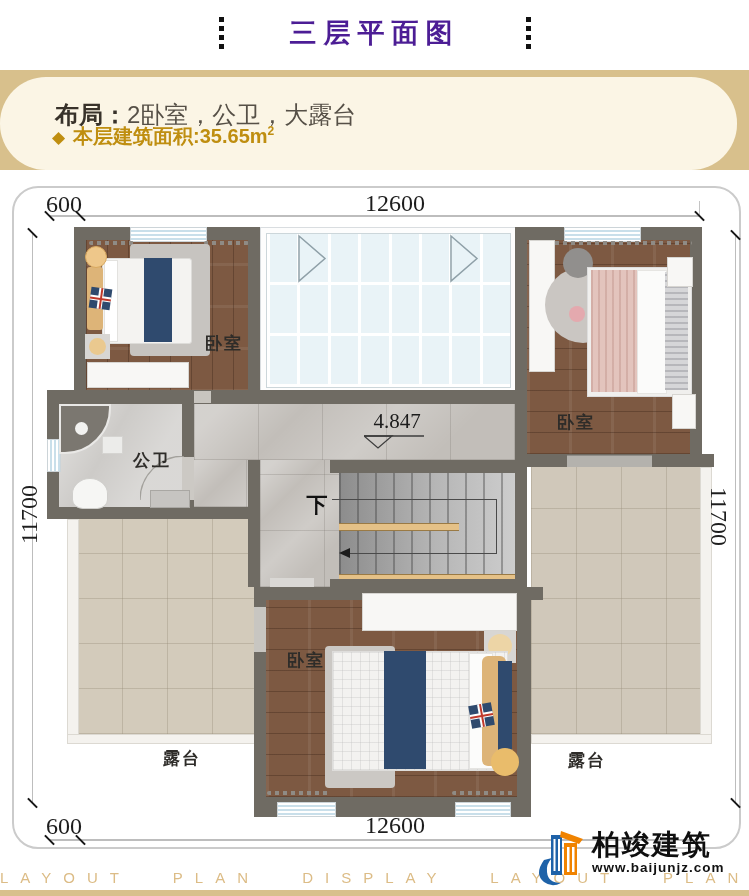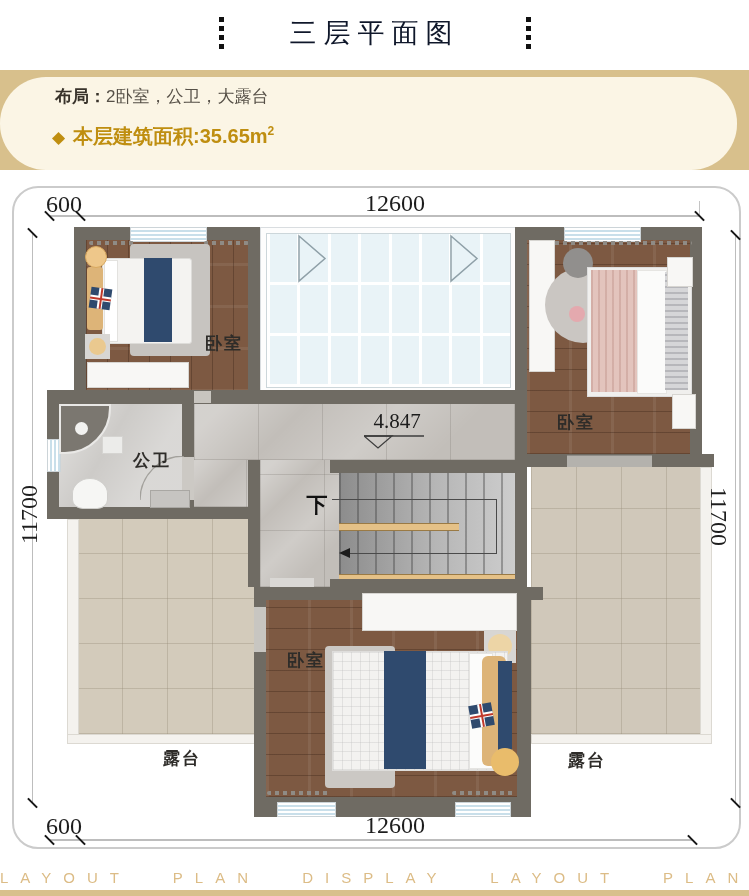--- a/index.html
+++ b/index.html
@@ -2,25 +2,25 @@
 <html><head>
 <meta charset="utf-8">
 <style>
   html,body{margin:0;padding:0;background:#fff;}
   #page{position:relative;width:749px;height:896px;overflow:hidden;background:#fff;
         font-family:"Liberation Sans","DejaVu Sans",sans-serif;}
   
   .titlebar{position:absolute;left:0;top:12px;width:749px;height:42px;display:flex;
             align-items:center;justify-content:center;gap:66px;}
   .tdash{width:5px;height:32px;background:repeating-linear-gradient(180deg,#111 0 5px,transparent 5px 9px);}
-  .ttext{font-size:27px;font-weight:400;color:#0f172a;letter-spacing:7px;}
+  .ttext{font-size:27px;font-weight:700;color:#4c1d95;letter-spacing:7px;}
   
   .band{position:absolute;left:0;top:70px;width:749px;height:100px;background:#d8c08c;}
   .card{position:absolute;left:0;top:77px;width:737px;height:93px;background:#fbf5e5;border-radius:46px;}
-  .line1{position:absolute;left:55px;top:85px;font-size:17px;color:#565047;}
+  .line1{position:absolute;left:55px;top:99px;font-size:24px;color:#565047;}
   .line1 b{color:#38322a;font-weight:800;}
   .line2{position:absolute;left:52px;top:123px;font-size:20px;font-weight:800;color:#bf8e10;}
   .line2 .dia{font-size:17px;margin-right:8px;}
   .line2 sup{font-size:12px;}
   
   .plan{position:absolute;left:12px;top:186px;width:725px;height:659px;border:2px solid #cbcbcb;
         border-radius:26px;background:#fff;}
   .plan *{position:absolute;}
   .wall{background:#6f6b63;}
   .room-label{font-size:17px;font-weight:700;color:#2e2c29;letter-spacing:2px;text-align:center;
@@ -241,14 +241,30 @@
     <div class="dim" style="left:333px;top:624px;width:96px;">12600</div>
     <div class="dimline" style="left:35px;top:651px;width:643px;height:2px;"></div>
     <div class="tick" style="left:29px;top:651px;"></div>
     <div class="tick" style="left:60px;top:651px;"></div>
     <div class="tick" style="left:672px;top:651px;"></div>
   </div>
 
   <div class="wm">LAYOUT PLAN DISPLAY LAYOUT PLAN DISPLAY</div>
   <div class="botband"></div>
 
+  <div class="logo">
+    <svg width="52" height="58" viewBox="0 0 52 58">
+      <path d="M10 30 Q0 44 10 52 Q18 58 27 53 Q14 53 13 42 Q12 34 18 28 Z" fill="#1e62a8"></path>
+      <rect x="17" y="5" width="11" height="40" fill="#1e62a8"></rect>
+      <rect x="19.5" y="9" width="2" height="32" fill="#ffffff"></rect>
+      <rect x="24" y="9" width="2" height="32" fill="#ffffff"></rect>
+      <path d="M27 1 L49 9 L45 14 L26 7 Z" fill="#f08300"></path>
+      <rect x="30" y="13" width="13" height="32" fill="#f08300"></rect>
+      <rect x="33" y="17" width="2.5" height="25" fill="#ffffff"></rect>
+      <rect x="38" y="17" width="2.5" height="25" fill="#ffffff"></rect>
+    </svg>
+    <div>
+      <div class="logo-name">柏竣建筑</div>
+      <div class="logo-url">www.baijunjz.com</div>
+    </div>
+  </div>
 
 </div>
 
 </body></html>

